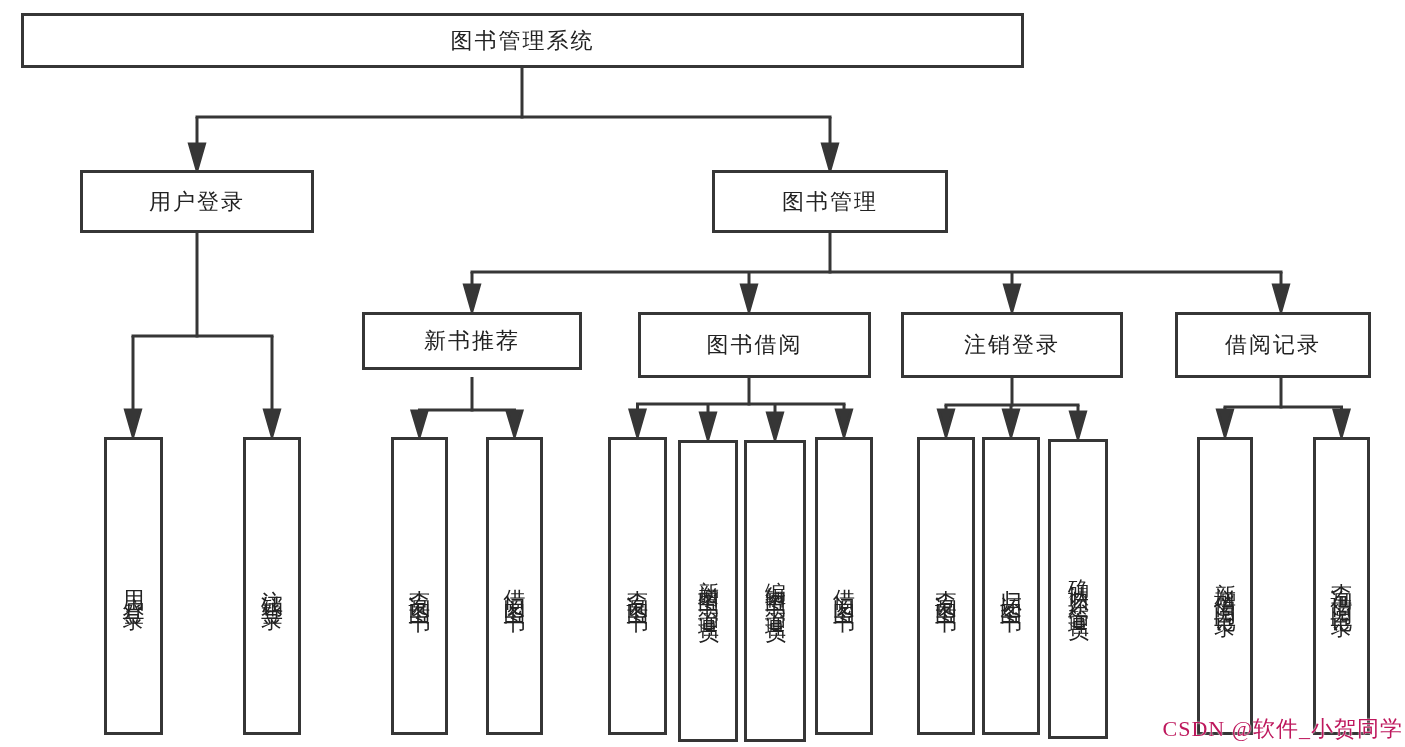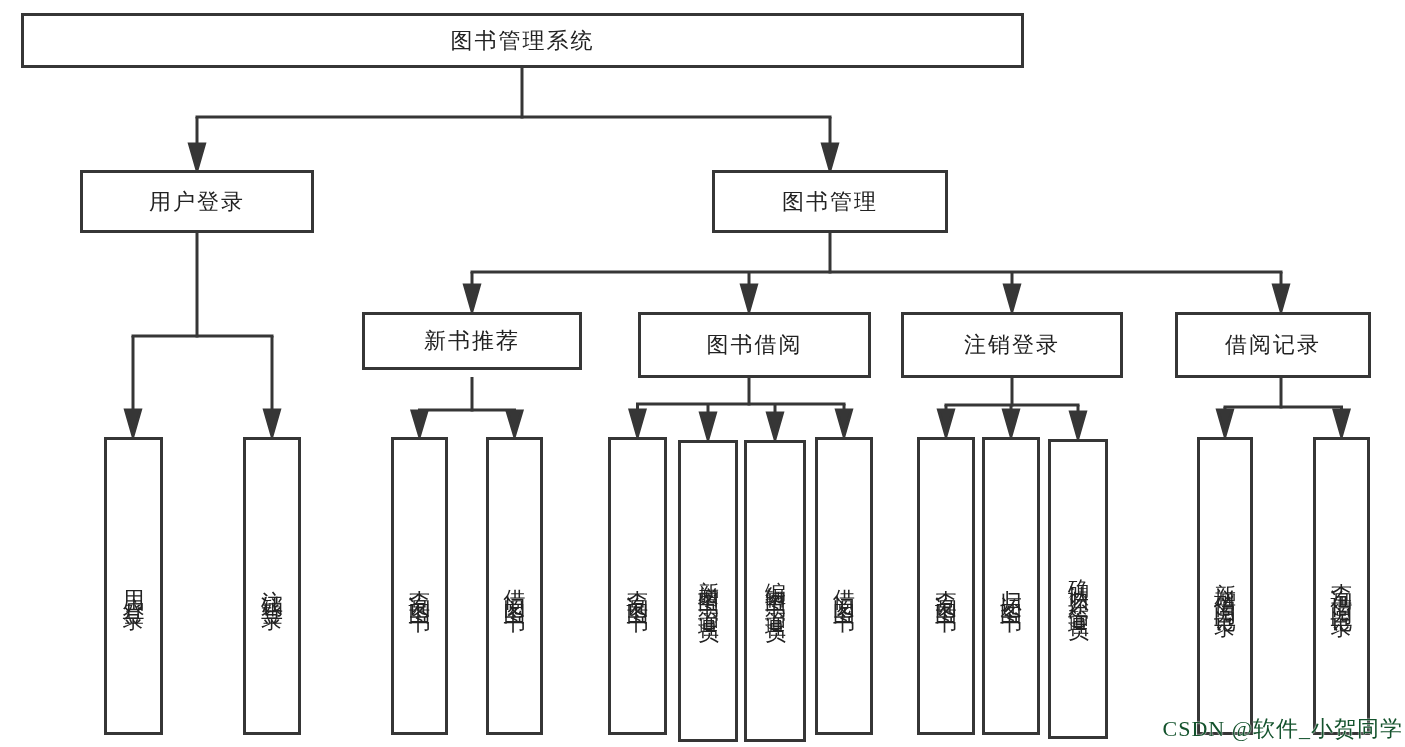--- a/index.html
+++ b/index.html
@@ -28,21 +28,21 @@
     font-size:22px;
     letter-spacing:7px;
     color:#222222;
     line-height:1;
   }
   .vbox.long > span{letter-spacing:6px;font-size:21px;}
   #watermark{
     position:absolute;
     top:714px;right:2px;
     font-size:22px;
-    color:#14532d;
+    color:#be185d;
     text-shadow:0 0 2px #ffffff,0 0 1px #ffffff;
     letter-spacing:1px;
     z-index:2;
     white-space:nowrap;
   }
 </style>
 </head>
 <body>
 
 <div id="canvas">

